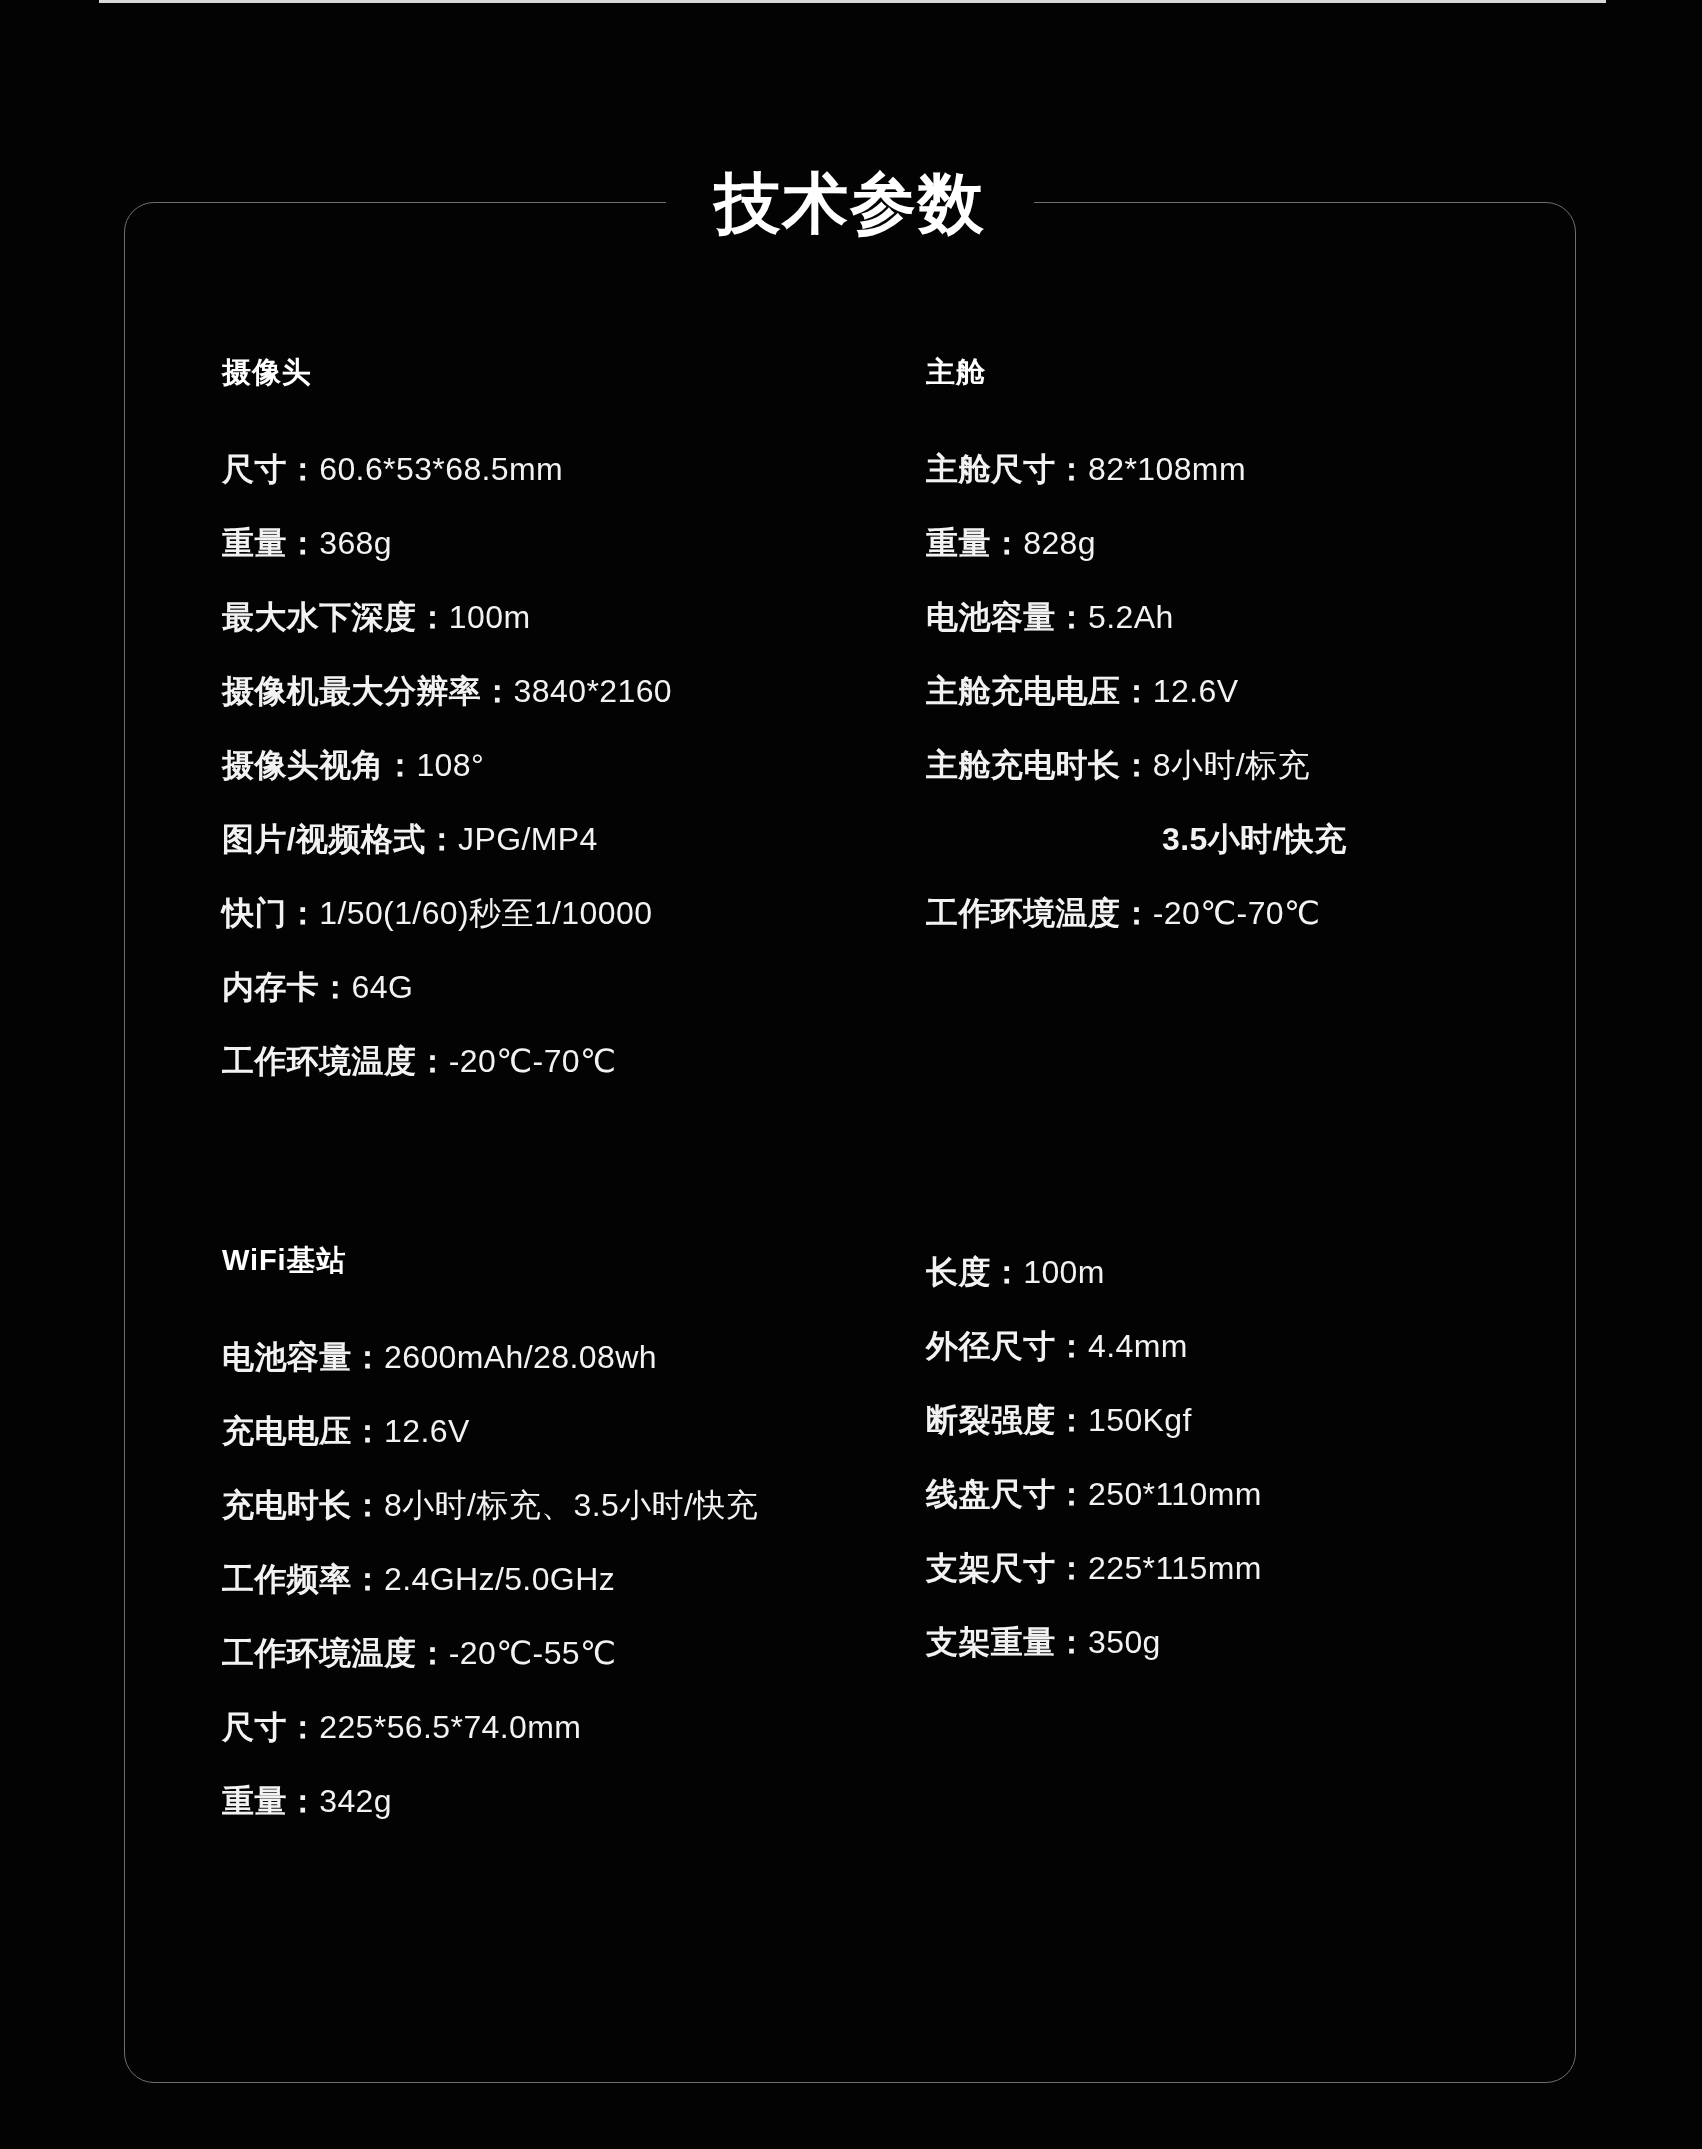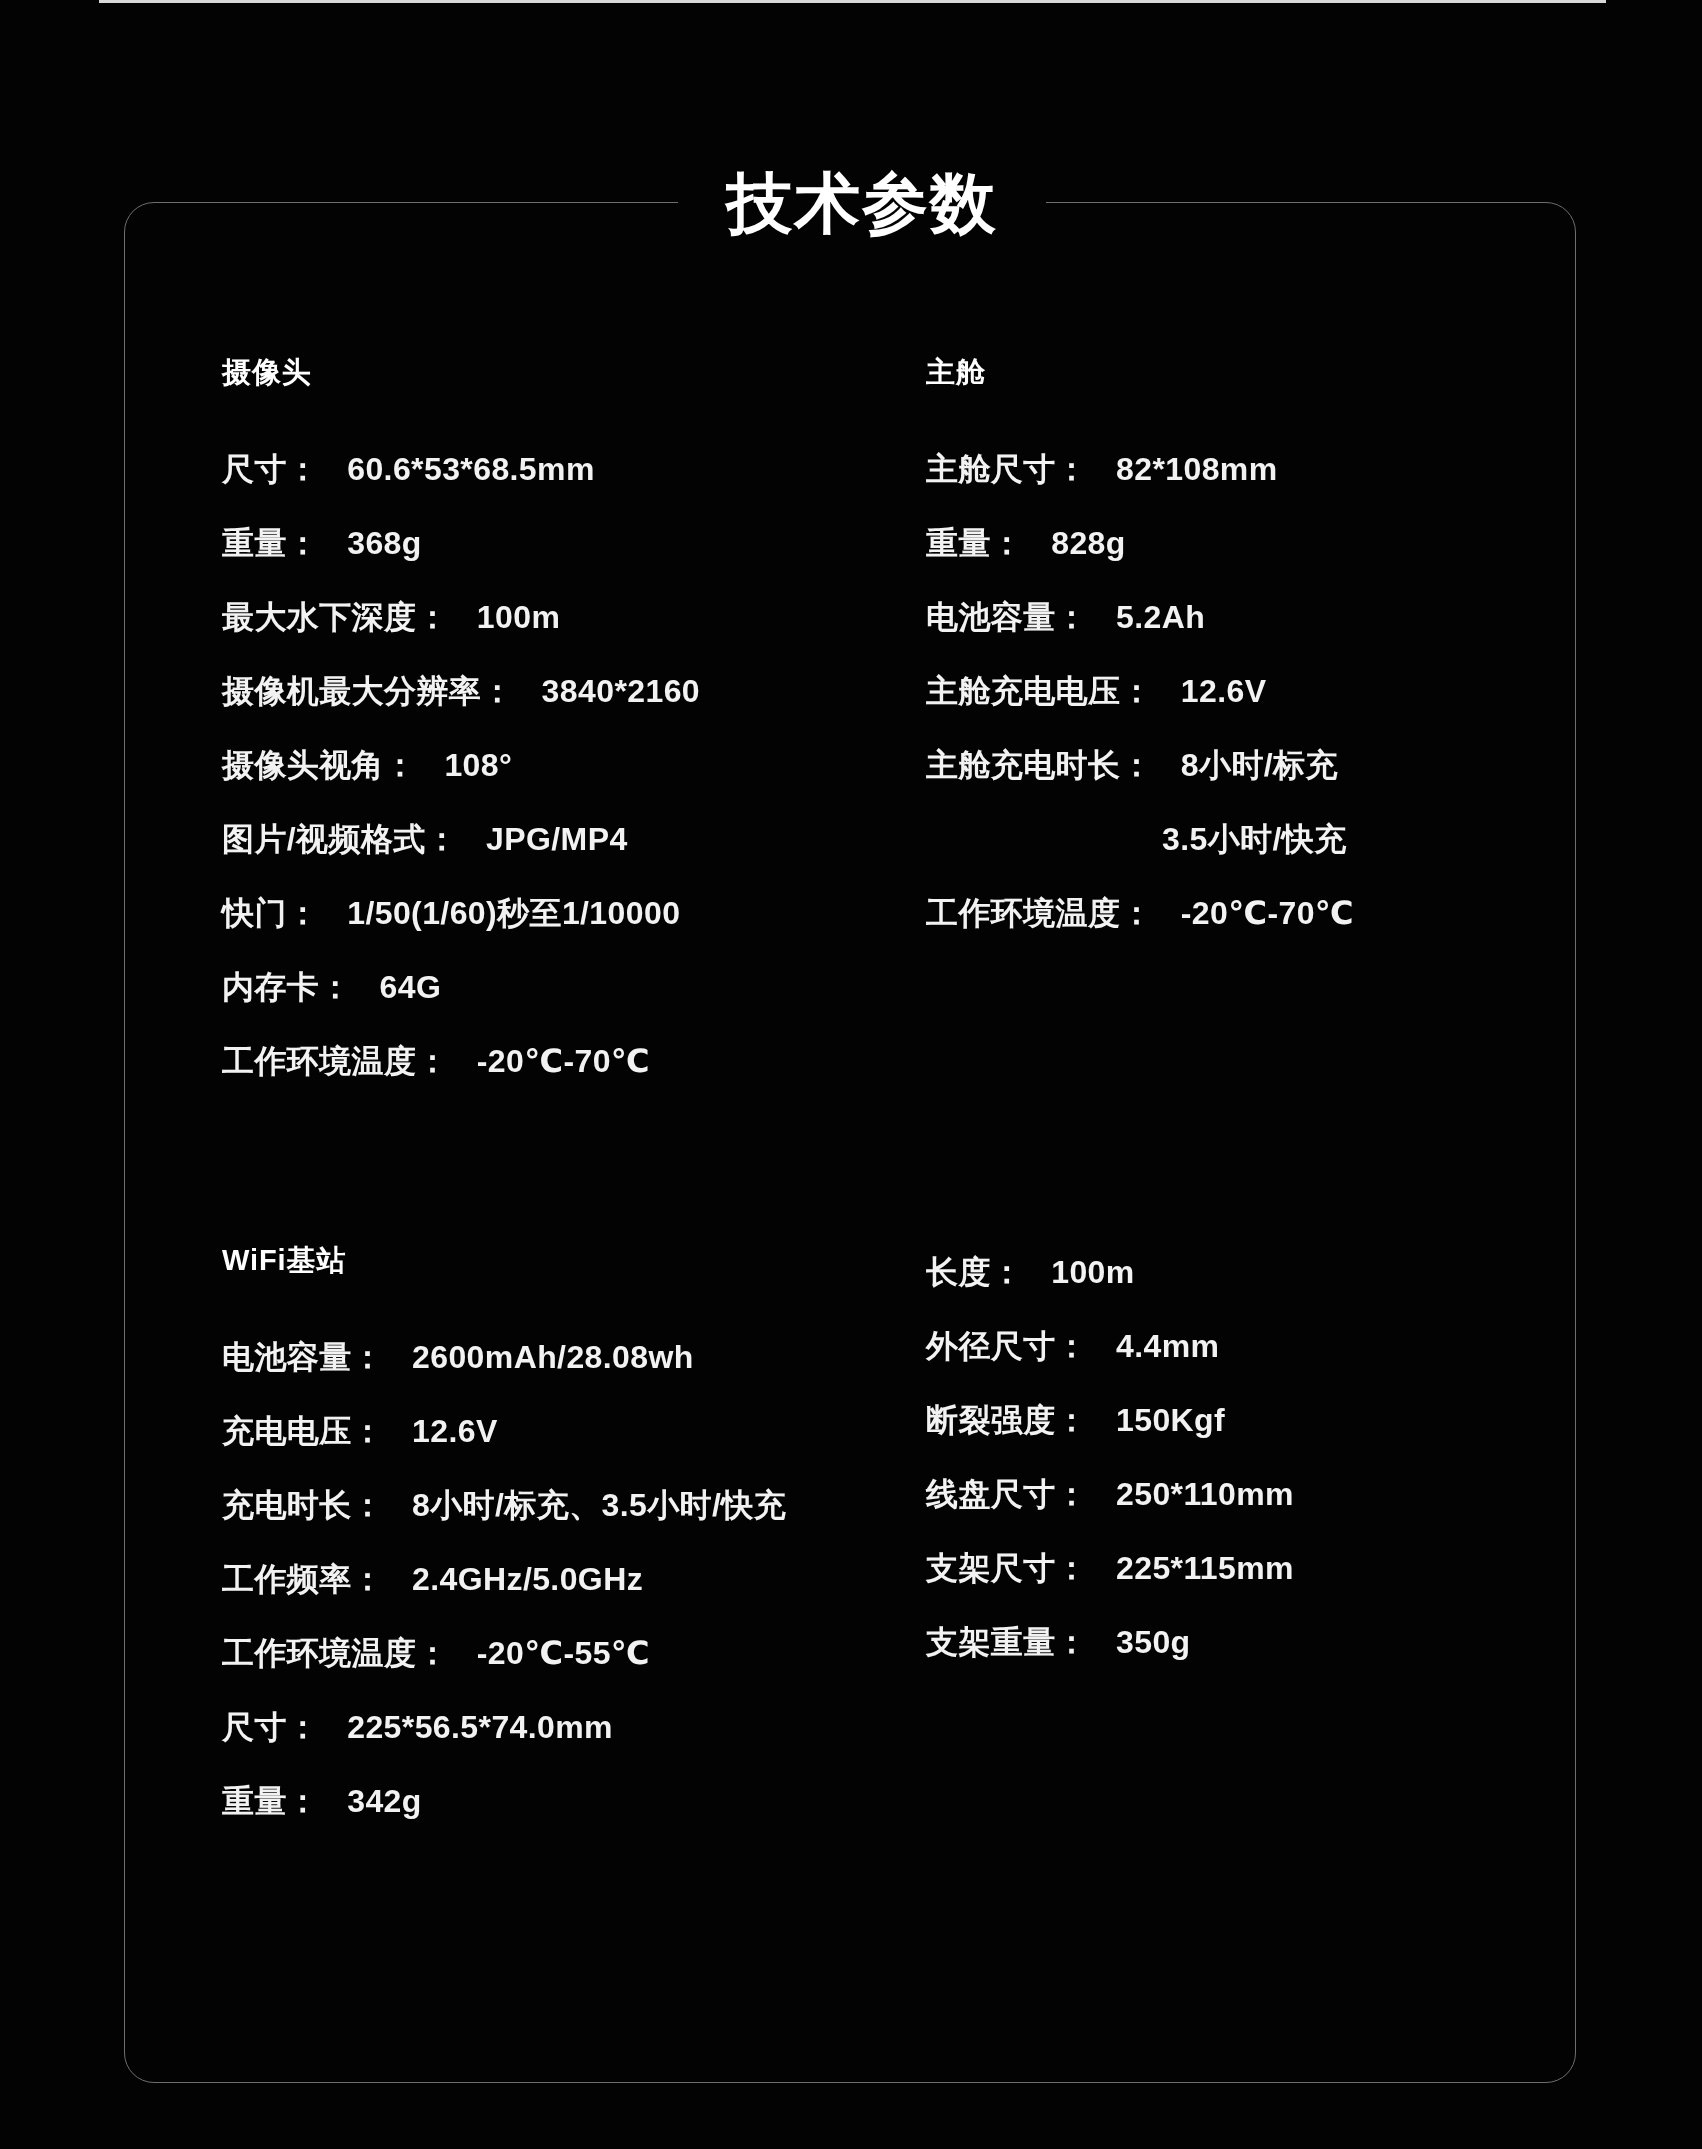--- a/index.html
+++ b/index.html
@@ -36,21 +36,21 @@
     width: 1452px;
     height: 1881px;
     border: 1.8px solid #6e6e6e;
     border-radius: 30px;
     box-sizing: border-box;
   }
   
   .title-wrap {
     position: absolute;
     top: -41px;
-    left: 12px;
+    left: 0;
     width: 100%;
     display: flex;
     justify-content: center;
   }
   .title {
     background: #030303;
     padding: 0 48px;
     font-size: 66px;
     line-height: 82px;
     font-weight: 700;
@@ -83,21 +83,21 @@
   }
   .spec-line {
     font-size: 32px;
     line-height: 74px;
     color: #f2f2f2;
     font-weight: 400;
     white-space: nowrap;
     letter-spacing: 0.4px;
   }
   .spec-line .label { font-weight: 700; }
-  .spec-line .value { font-weight: 700; margin-left: 28px; }
+  .spec-line .value { font-weight: 400; }
   .spec-line.cont {
     padding-left: 236px;
     font-weight: 700;
   }
 </style>
 </head>
 <body>
 
 <div class="page">
 

